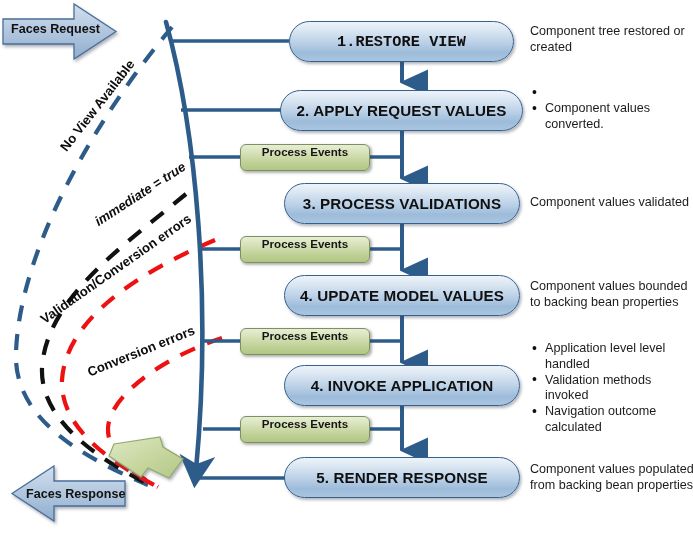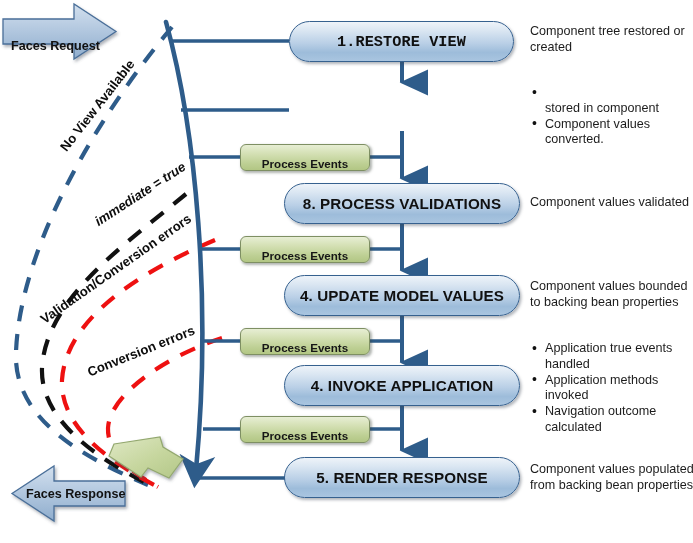--- a/index.html
+++ b/index.html
@@ -58,21 +58,21 @@
     height: 27px;
     border: 1.3px solid #7e8f63;
     border-radius: 6px;
     background: linear-gradient(to bottom,
                 #e7eed4 0%,
                 #d4e0b4 35%,
                 #bdcf93 75%,
                 #b2c684 100%);
     box-shadow: 1.4px 1.8px 2.6px rgba(60,70,60,0.40);
     display: flex;
-    align-items: flex-end;
+    align-items: flex-start;
     justify-content: center;
     box-sizing: border-box;
   }
   .pe-label {
     font-size: 11.6px;
     font-weight: bold;
     color: #161616;
     white-space: nowrap;
   }
 
@@ -107,21 +107,21 @@
   .block-arrow {
     position: absolute;
   }
   .block-arrow .ba-text {
     position: absolute;
     font-size: 12.6px;
     font-weight: bold;
     color: #111111;
     white-space: nowrap;
   }
-  #faces-request-text { left: 11px; top: 39px; }
+  #faces-request-text { left: 11px; top: 22px; }
   #faces-response-text { left: 26px; top: 25px; text-align: center; }
 
   
   .curve-label {
     position: absolute;
     font-size: 13.2px;
     font-weight: bold;
     color: #0c0c0c;
     white-space: nowrap;
     transform-origin: 0 50%;
@@ -217,23 +217,26 @@
   <div class="curve-label italic" style="left:96px; top:215px; transform:rotate(-33deg);">immediate = true</div>
 
   <div class="curve-label" style="left:42px; top:313px; transform:rotate(-35deg);">Validation/Conversion errors</div>
 
   <div class="curve-label" style="left:88px; top:365px; transform:rotate(-22deg);">Conversion errors</div>
 
   <div class="phase-box" id="phase-1" style="left:289px; top:21px; width:225px;font-family:Liberation Mono, monospace;">
     <span class="phase-label">1.RESTORE VIEW</span>
   </div>
 
+  <div class="phase-box" id="phase-2" style="left:280px; top:90px; width:243px;">
+    <span class="phase-label">2. APPLY REQUEST VALUES</span>
+  </div>
 
   <div class="phase-box" id="phase-3" style="left:284px; top:183px; width:236px;">
-    <span class="phase-label">8. PROCESS VALIDATIONS</span>
+    <span class="phase-label">3. PROCESS VALIDATIONS</span>
   </div>
 
   <div class="phase-box" id="phase-4" style="left:284px; top:275px; width:236px;text-align:right;">
     <span class="phase-label">4. UPDATE MODEL VALUES</span>
   </div>
 
   <div class="phase-box" id="phase-5" style="left:284px; top:365px; width:236px;">
     <span class="phase-label">4. INVOKE APPLICATION</span>
   </div>
 
@@ -259,46 +262,45 @@
 
   <div class="desc" style="left:530px; top:24px;">
     <div>Component tree restored or</div>
     <div>created</div>
   </div>
 
   <div class="desc" style="left:530px; top:85px;">
     <ul>
       <li>
         <br>
-        <span>stored in component</span>
       </li>
       <li>
         <span>Component values</span><br>
         <span>converted.</span>
       </li>
     </ul>
   </div>
 
   <div class="desc" style="left:530px; top:195px; width:162px;">
     <div>Component values validated</div>
   </div>
 
   <div class="desc" style="left:530px; top:279px;">
     <div>Component values bounded</div>
     <div>to backing bean properties</div>
   </div>
 
   <div class="desc" style="left:530px; top:341px;">
     <ul>
       <li>
-        <span>Application true events</span><br>
+        <span>Application level level</span><br>
         <span>handled</span>
       </li>
       <li>
-        <span>Application methods</span><br>
+        <span>Validation methods</span><br>
         <span>invoked</span>
       </li>
       <li>
         <span>Navigation outcome</span><br>
         <span>calculated</span>
       </li>
     </ul>
   </div>
 
   <div class="desc" style="left:530px; top:462px;">

